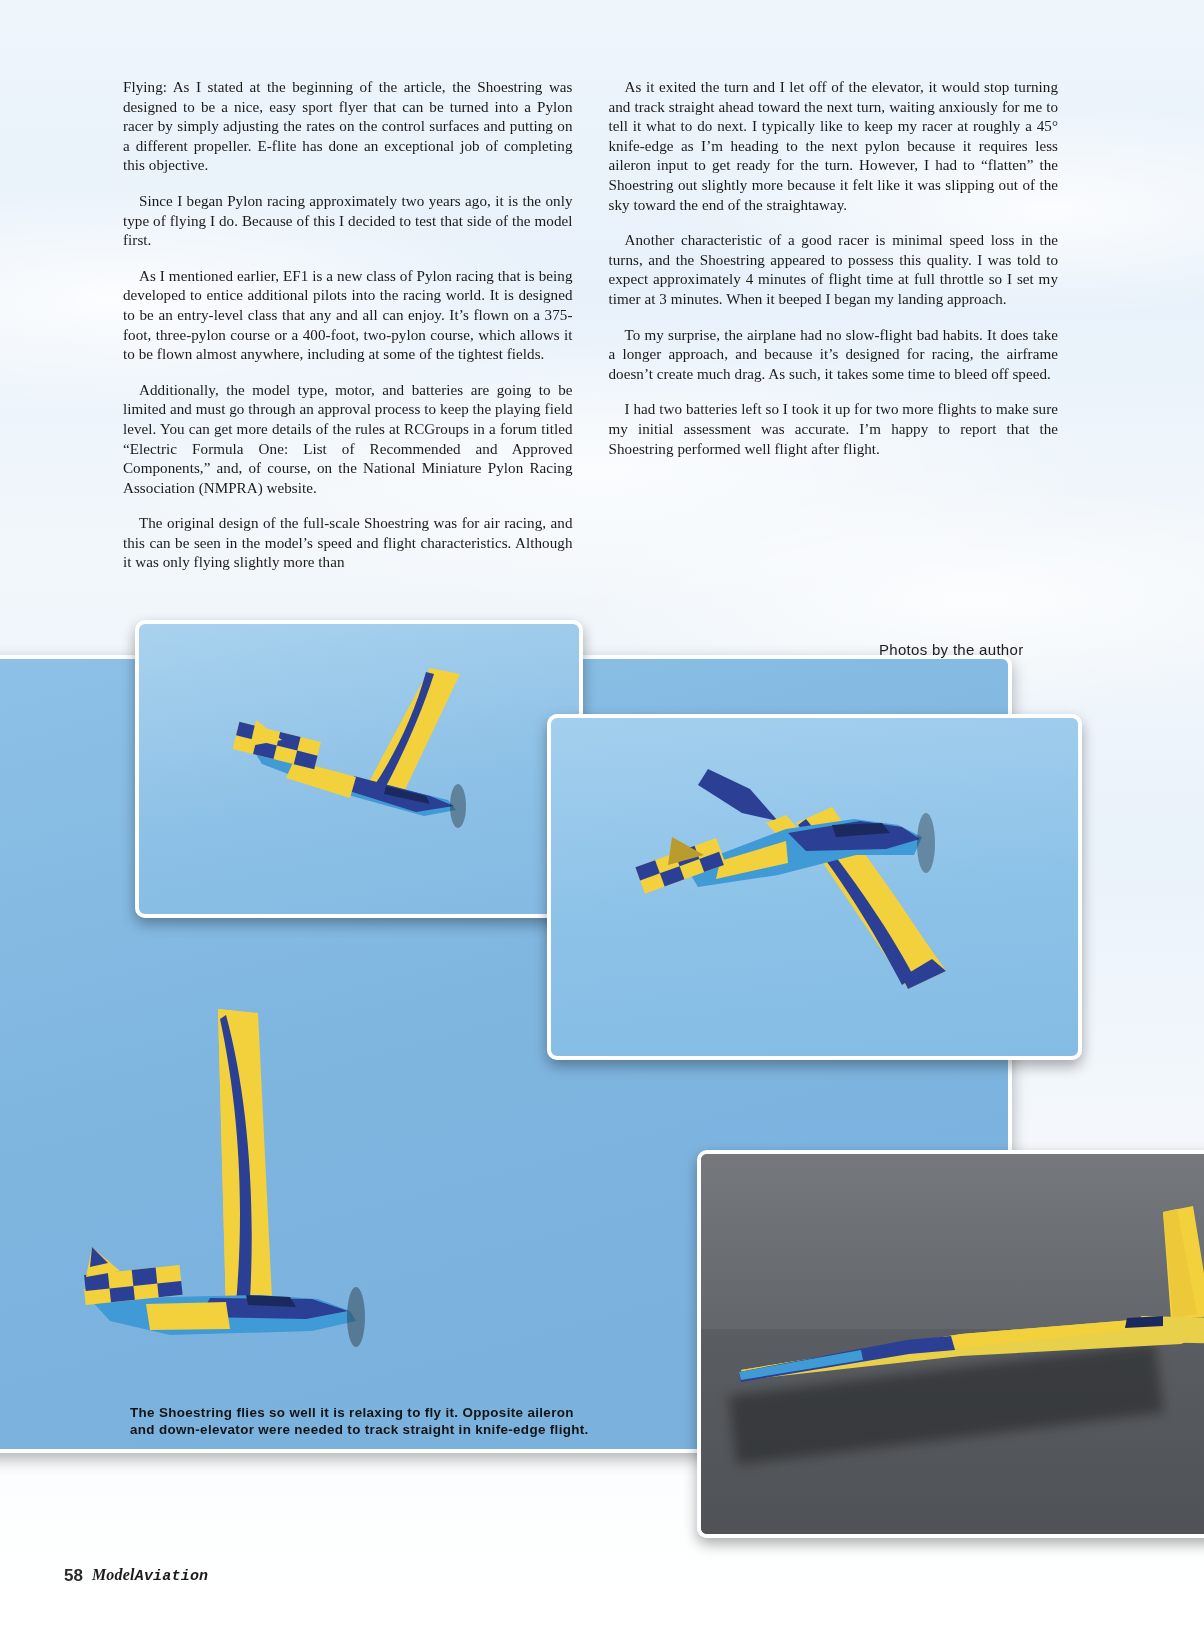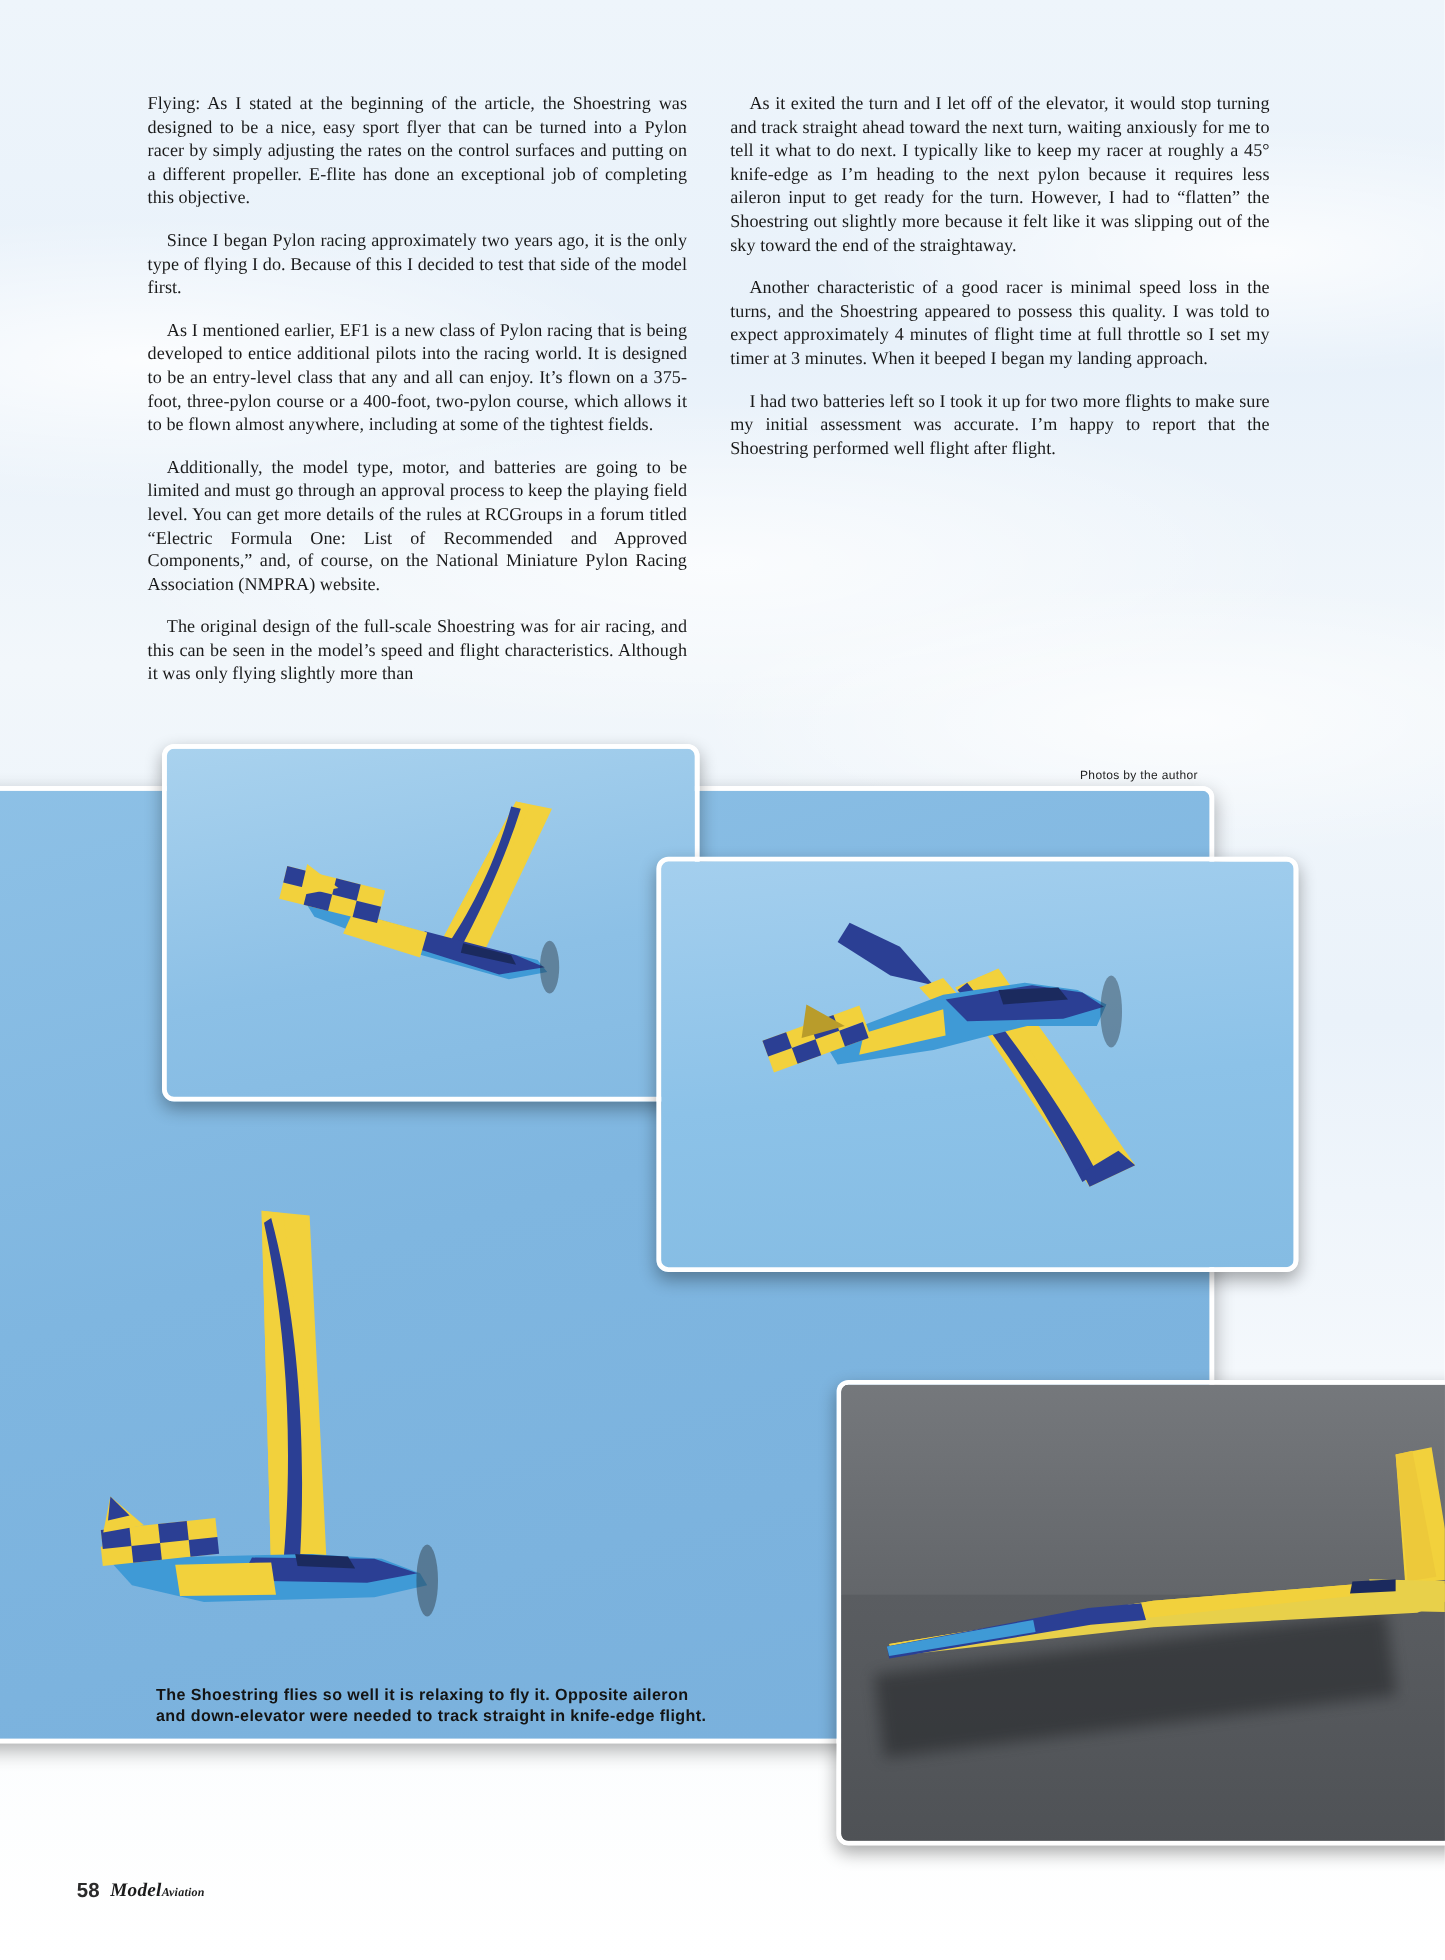--- a/index.html
+++ b/index.html
@@ -80,61 +80,62 @@
     z-index:5;
   }
 
   .ph-inner { position:absolute; inset:0; }
 
   
   svg.plane { position:absolute; overflow:visible; }
 
   
   .credit {
-    position:absolute; left:900px; top:641px;
+    position:absolute; left:879px; top:641px;
     font-family:"Liberation Sans", sans-serif;
-    font-size:10px; letter-spacing:0.3px; color:#1d1d1d;
+    font-size:15px; letter-spacing:0.3px; color:#1d1d1d;
     z-index:8;
   }
   .caption {
     position:absolute; left:130px; top:1404px; width:470px;
     font-family:"Liberation Sans", sans-serif;
     font-size:13.4px; line-height:17.4px; letter-spacing:0.35px;
     color:#141414; font-weight:600;
     z-index:9;
   }
 
   
   .footer { position:absolute; left:64px; top:1566px; display:flex; align-items:flex-end; gap:9px; z-index:9;justify-content:space-between; }
   .pagenum { font-family:"Liberation Sans", sans-serif; font-weight:bold; font-size:17px; color:#2b2b2b; }
   .masthead {
     font-family:"Liberation Serif", serif;
     font-weight:bold; font-style:italic; font-size:16px; color:#1b1b1b;
     letter-spacing:0.2px; position:relative; top:-1px;
   }
-  .masthead .sm { font-size:10px; }
+  .masthead .sm { font-size:15px;font-family:Liberation Mono, monospace; }
 </style>
 </head>
 <body>
 
 <div class="page-bg"></div>
 
 <div class="cols">
 
   <div class="col">
     <p class="first"><span class="lead">Flying:</span><span> As I stated at the beginning of the article, the Shoestring was designed to be a nice, easy sport flyer that can be turned into a Pylon racer by simply adjusting the rates on the control surfaces and putting on a different propeller. E-flite has done an exceptional job of completing this objective.</span></p>
     <p>Since I began Pylon racing approximately two years ago, it is the only type of flying I do. Because of this I decided to test that side of the model first.</p>
     <p>As I mentioned earlier, EF1 is a new class of Pylon racing that is being developed to entice additional pilots into the racing world. It is designed to be an entry-level class that any and all can enjoy. It’s flown on a 375-foot, three-pylon course or a 400-foot, two-pylon course, which allows it to be flown almost anywhere, including at some of the tightest fields.</p>
     <p>Additionally, the model type, motor, and batteries are going to be limited and must go through an approval process to keep the playing field level. You can get more details of the rules at RCGroups in a forum titled “Electric Formula One: List of Recommended and Approved Components,” and, of course, on the National Miniature Pylon Racing Association (NMPRA) website.</p>
     <p>The original design of the full-scale Shoestring was for air racing, and this can be seen in the model’s speed and flight characteristics. Although it was only flying slightly more than</p>
   </div>
 
   <div class="col">
     <p>As it exited the turn and I let off of the elevator, it would stop turning and track straight ahead toward the next turn, waiting anxiously for me to tell it what to do next. I typically like to keep my racer at roughly a 45° knife-edge as I’m heading to the next pylon because it requires less aileron input to get ready for the turn. However, I had to “flatten” the Shoestring out slightly more because it felt like it was slipping out of the sky toward the end of the straightaway.</p>
     <p>Another characteristic of a good racer is minimal speed loss in the turns, and the Shoestring appeared to possess this quality. I was told to expect approximately 4 minutes of flight time at full throttle so I set my timer at 3 minutes. When it beeped I began my landing approach.</p>
+    <p>To my surprise, the airplane had no slow-flight bad habits. It does take a longer approach, and because it’s designed for racing, the airframe doesn’t create much drag. As such, it takes some time to bleed off speed.</p>
     <p>I had two batteries left so I took it up for two more flights to make sure my initial assessment was accurate. I’m happy to report that the Shoestring performed well flight after flight.</p>
   </div>
 
 </div>
 
 <div class="collage">
 
   <div class="photo p-left">
     <div class="ph-inner">
       <svg class="plane" style="left:160px; top:330px;" width="420" height="400" viewBox="0 0 420 400">

